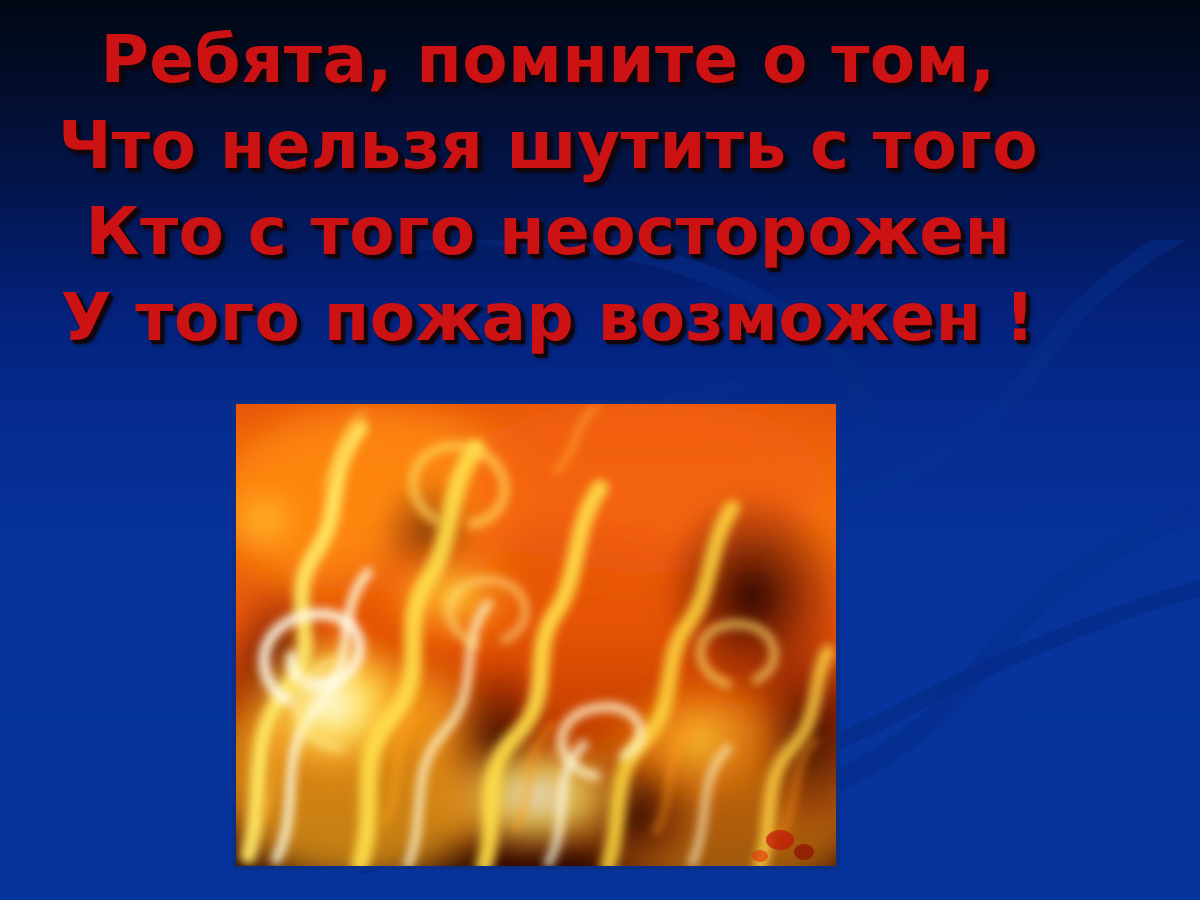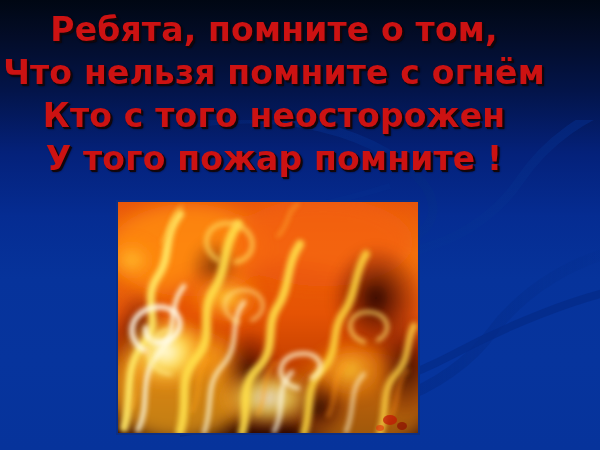--- a/index.html
+++ b/index.html
@@ -96,23 +96,23 @@
       </linearGradient>
     </defs>
     <path d="M-20,10 C120,-25 230,30 250,75 C268,118 200,140 150,128 C215,150 300,120 340,60 C370,16 410,-5 430,-12" fill="none" stroke="url(#sw)" stroke-width="9"></path>
     <path d="M-20,175 C90,150 175,190 195,232 C214,272 150,296 96,284 C170,310 268,272 312,212 C348,164 400,140 432,132" fill="none" stroke="url(#sw2)" stroke-width="11"></path>
     <path d="M-30,318 C80,300 190,278 270,236 C330,204 392,180 436,170" fill="none" stroke="#042a86" stroke-opacity=".75" stroke-width="8"></path>
     <path d="M-30,118 C60,100 140,88 210,66" fill="none" stroke="#052e8e" stroke-opacity=".5" stroke-width="6"></path>
   </svg>
 
   <div class="verse">
     <span class="line">Ребята, помните о том,</span>
-    <span class="line">Что нельзя помните с огнём</span>
+    <span class="line">Что нельзя шутить с того</span>
     <span class="line">Кто с того неосторожен</span>
-    <span class="line">У того пожар помните !</span>
+    <span class="line">У того пожар возможен !</span>
   </div>
 
   <div class="photo-frame">
     <div class="photo">
       <svg viewBox="0 0 300 231" preserveAspectRatio="none" aria-hidden="true">
         <defs>
           <linearGradient id="bgfire" x1="0" y1="0" x2="0" y2="1">
             <stop offset="0%" stop-color="#e8560a"></stop>
             <stop offset="22%" stop-color="#f2720c"></stop>
             <stop offset="48%" stop-color="#e2540a"></stop>

